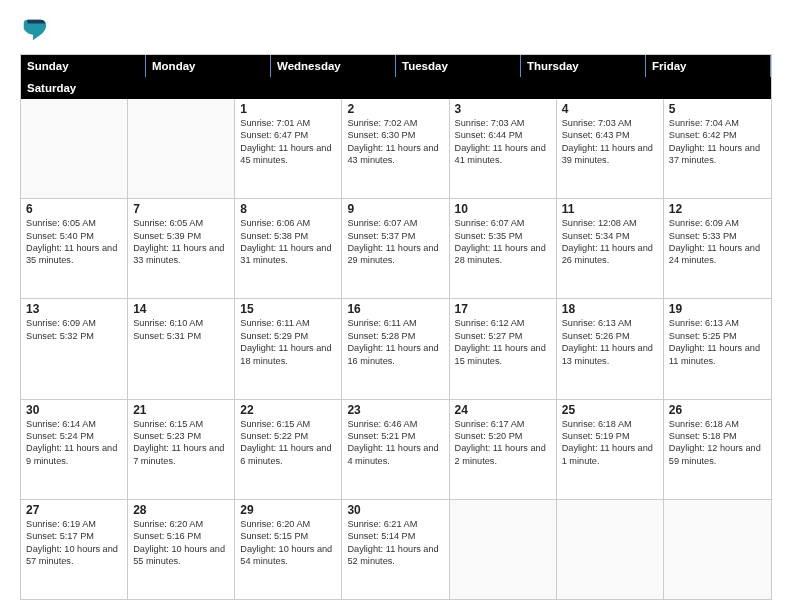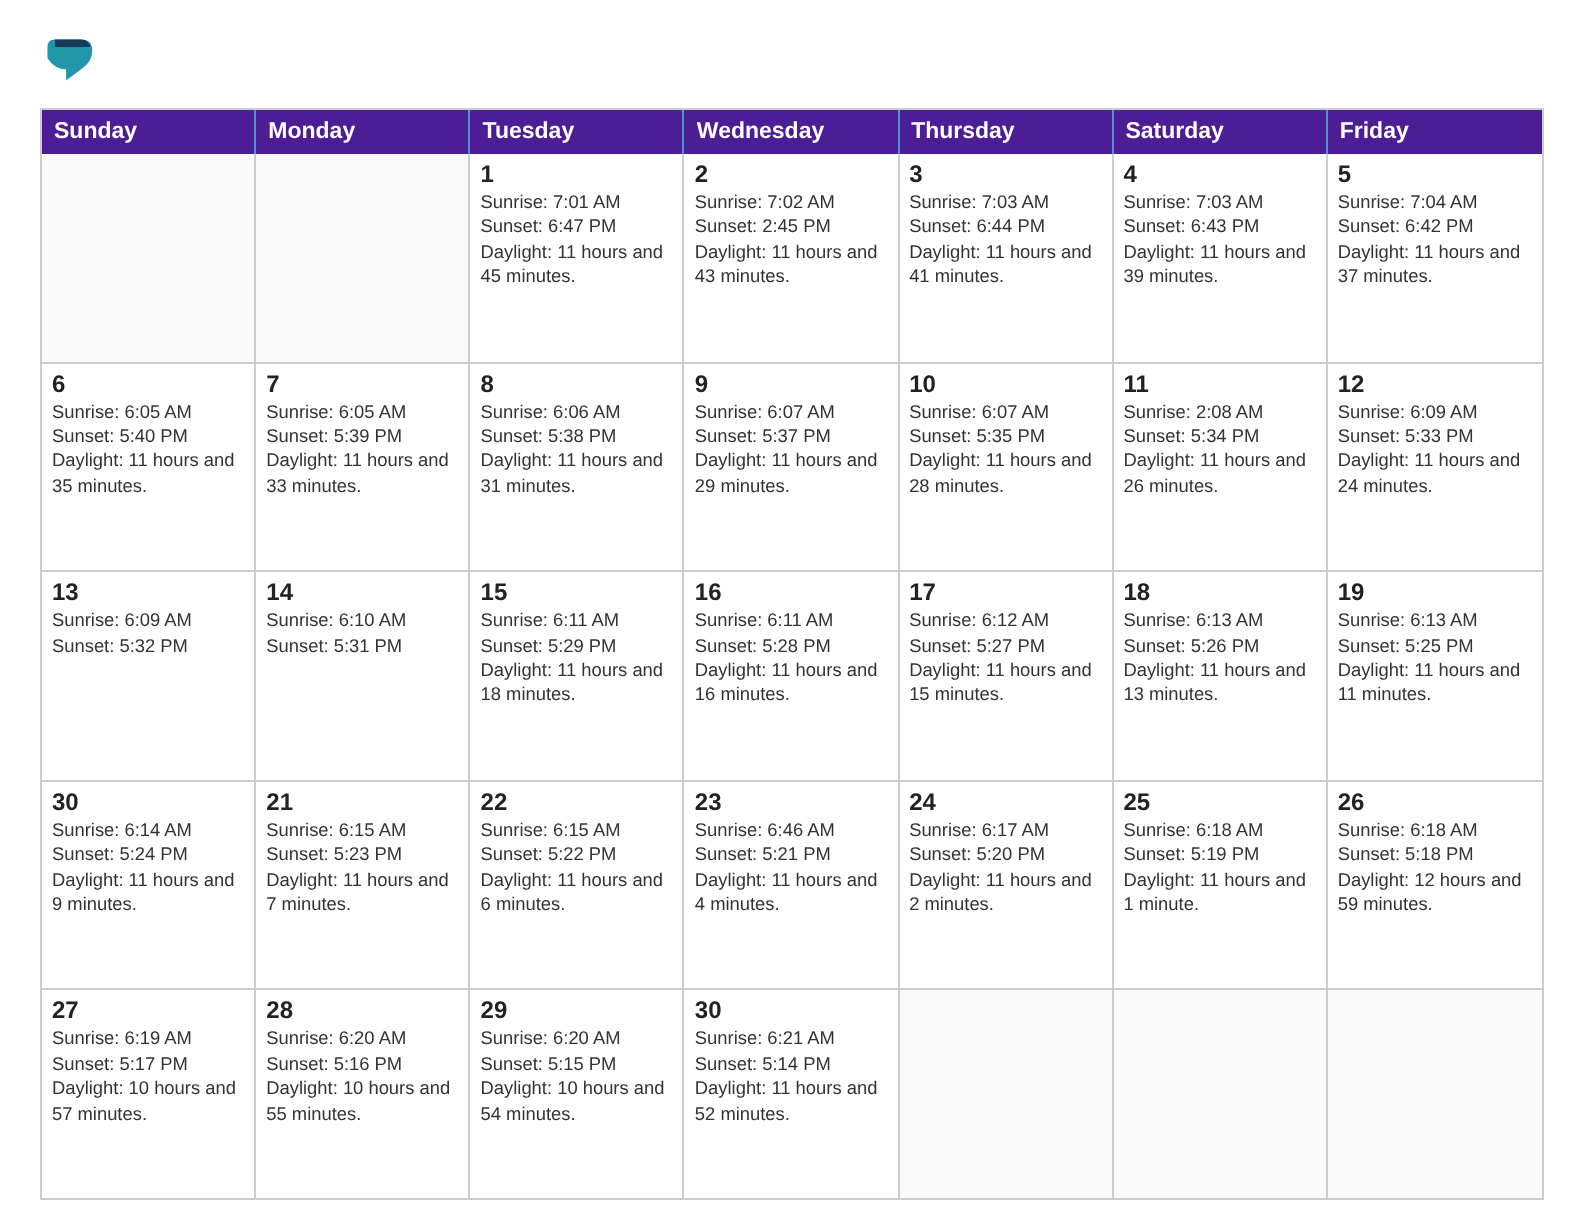--- a/index.html
+++ b/index.html
@@ -56,22 +56,22 @@
       margin-top: 2px;
     }
     .calendar {
       flex: 1;
       display: flex;
       flex-direction: column;
       border: 1px solid #ccc;
     }
     .cal-header {
       display: grid;
-      grid-template-columns: repeat(7, 1fr);
-      background: #4c1d95;
+      grid-template-columns: repeat(6, 1fr);
+      background: #000000;
     }
     .cal-header-cell {
       color: #fff;
       font-size: 11.5px;
       font-weight: bold;
       padding: 5px 6px;
       text-align: left;
       border-right: 1px solid #5590cc;
     }
     .cal-header-cell:last-child { border-right: none; }
@@ -129,40 +129,40 @@
     </div>
     <div class="title-block">
       <div class="main-title"></div>
       <div class="subtitle"></div>
     </div>
   </div>
   <div class="calendar">
     <div class="cal-header" id="cal-header">
         <div class="cal-header-cell">Sunday</div>
         <div class="cal-header-cell">Monday</div>
+        <div class="cal-header-cell">Wednesday</div>
         <div class="cal-header-cell">Tuesday</div>
-        <div class="cal-header-cell">Wednesday</div>
         <div class="cal-header-cell">Thursday</div>
+        <div class="cal-header-cell">Friday</div>
         <div class="cal-header-cell">Saturday</div>
-        <div class="cal-header-cell">Friday</div>
       </div>
     <div class="cal-body" id="cal-body">
         <div class="cal-row">
           <div class="cal-cell empty"></div>
           <div class="cal-cell empty"></div>
           <div class="cal-cell">
             <span class="day-num">1</span>
             <p>Sunrise: 7:01 AM</p>
             <p>Sunset: 6:47 PM</p>
             <p>Daylight: 11 hours and 45 minutes.</p>
           </div>
           <div class="cal-cell">
             <span class="day-num">2</span>
             <p>Sunrise: 7:02 AM</p>
-            <p>Sunset: 2:45 PM</p>
+            <p>Sunset: 6:30 PM</p>
             <p>Daylight: 11 hours and 43 minutes.</p>
           </div>
           <div class="cal-cell">
             <span class="day-num">3</span>
             <p>Sunrise: 7:03 AM</p>
             <p>Sunset: 6:44 PM</p>
             <p>Daylight: 11 hours and 41 minutes.</p>
           </div>
           <div class="cal-cell">
             <span class="day-num">4</span>
@@ -203,21 +203,21 @@
             <p>Daylight: 11 hours and 29 minutes.</p>
           </div>
           <div class="cal-cell">
             <span class="day-num">10</span>
             <p>Sunrise: 6:07 AM</p>
             <p>Sunset: 5:35 PM</p>
             <p>Daylight: 11 hours and 28 minutes.</p>
           </div>
           <div class="cal-cell">
             <span class="day-num">11</span>
-            <p>Sunrise: 2:08 AM</p>
+            <p>Sunrise: 12:08 AM</p>
             <p>Sunset: 5:34 PM</p>
             <p>Daylight: 11 hours and 26 minutes.</p>
           </div>
           <div class="cal-cell">
             <span class="day-num">12</span>
             <p>Sunrise: 6:09 AM</p>
             <p>Sunset: 5:33 PM</p>
             <p>Daylight: 11 hours and 24 minutes.</p>
           </div>
         </div>

